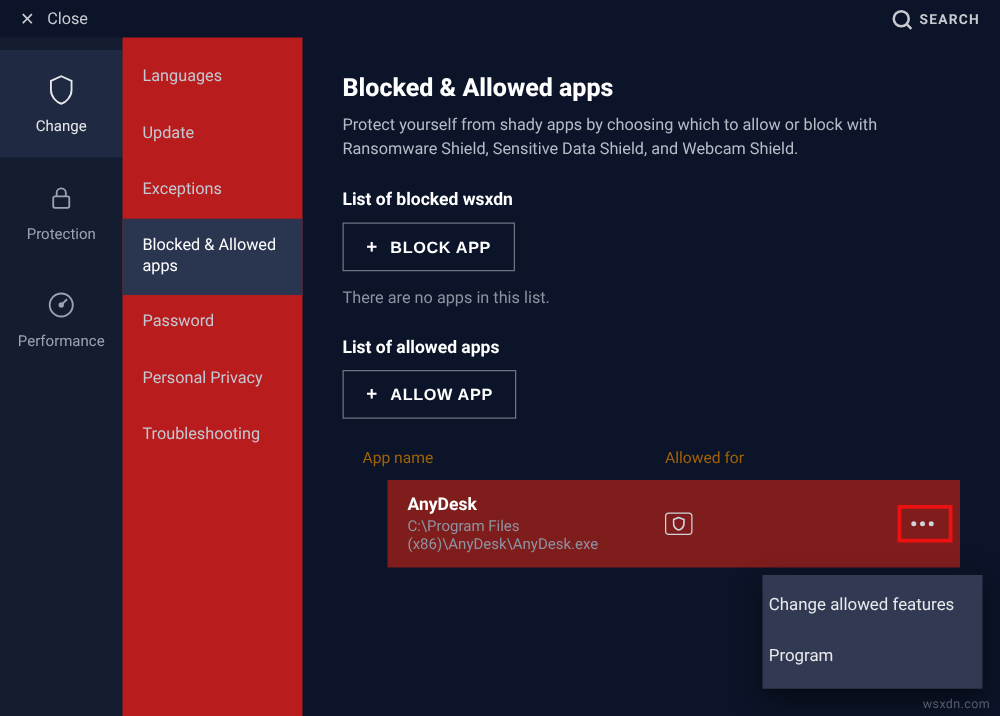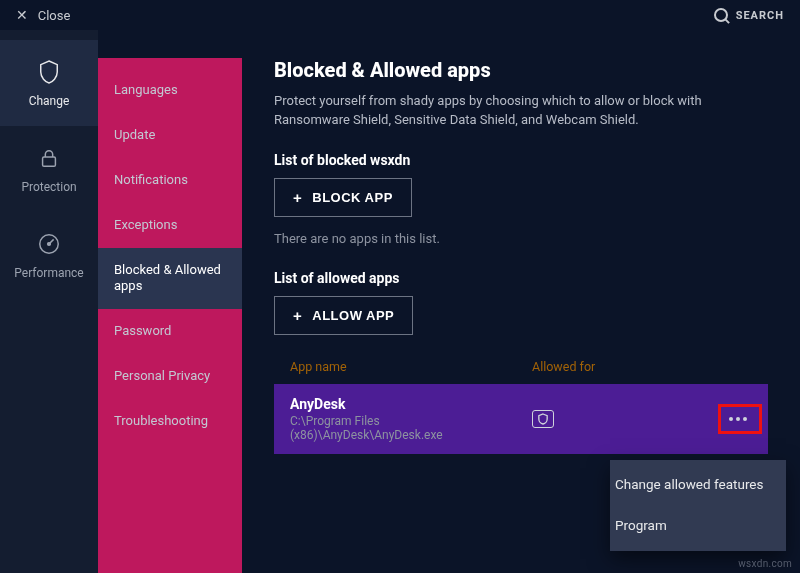--- a/index.html
+++ b/index.html
@@ -38,23 +38,22 @@
   }
   .rail-item {
     display:flex; flex-direction:column; align-items:center;
     gap:8px; padding: 18px 0;
     font-size: 12px; color:#9ca3b0; cursor:pointer;
   }
   .rail-item.active { background:#1f2a42; color:#e8e9eb; }
   .rail-icon { width:28px; height:28px; display:flex; align-items:center; justify-content:center; }
   .subnav {
     width: 144px;
-    background:#be185d;
+    background:#b91c1c;
     padding-top:10px;
-    margin-top:28px;
   }
   .subnav-item {
     padding: 14px 16px;
     font-size: 13px; color:#c3c8d2; cursor:pointer;
     line-height:1.3;
   }
   .subnav-item.active { background:#2a3550; color:#fff; }
   .content {
     flex:1; padding: 28px 32px 20px 32px;
     overflow:hidden;
@@ -68,23 +67,24 @@
     border:1px solid #6c7383; background:transparent; color:#fff;
     padding: 10px 18px; font-size:13px; font-weight:800; letter-spacing:0.5px;
     cursor:pointer;
   }
   .plus { font-size:15px; font-weight:700; }
   .empty { font-size:13px; color:#8d93a0; margin:14px 0 24px 0; }
   .table-head { display:flex; padding:10px 16px; font-size:12.5px; color:#a16207; }
   .th-name { flex:1; }
   .th-allowed { width:220px; }
   .row {
-    background:#4c1d95; padding:12px 16px;
+    background:#7f1d1d; padding:12px 16px;
     display:flex; align-items:center;
     position:relative;
+    margin-left:36px;
   }
   .app-col { flex:1; }
   .app-name { font-weight:700; font-size:14px; color:#fff; }
   .app-path { font-size:12px; color:#8d93a0; margin-top:2px; }
   .allowed-col { width:220px; display:flex; align-items:center; gap:10px; }
   .shield-badge {
     width:22px; height:18px; border:1.5px solid #cfd3db; border-radius:3px;
     display:flex; align-items:center; justify-content:center; font-size:10px; color:#cfd3db;
   }
   .more-cell {
@@ -155,21 +155,20 @@
             <circle cx="13" cy="13" r="1.5" fill="#9ca3b0"></circle>
           </svg>
       </span>
       <span>Performance</span>
     </div>
   </div>
 
   <div class="subnav">
     <div class="subnav-item">Languages</div>
     <div class="subnav-item">Update</div>
-    <div class="subnav-item">Notifications</div>
     <div class="subnav-item">Exceptions</div>
     <div class="subnav-item active">Blocked &amp; Allowed apps</div>
     <div class="subnav-item">Password</div>
     <div class="subnav-item">Personal Privacy</div>
     <div class="subnav-item">Troubleshooting</div>
   </div>
 
   <div class="content">
     <h1>Blocked &amp; Allowed apps</h1>
     <p class="desc">Protect yourself from shady apps by choosing which to allow or block with Ransomware Shield, Sensitive Data Shield, and Webcam Shield.</p>

